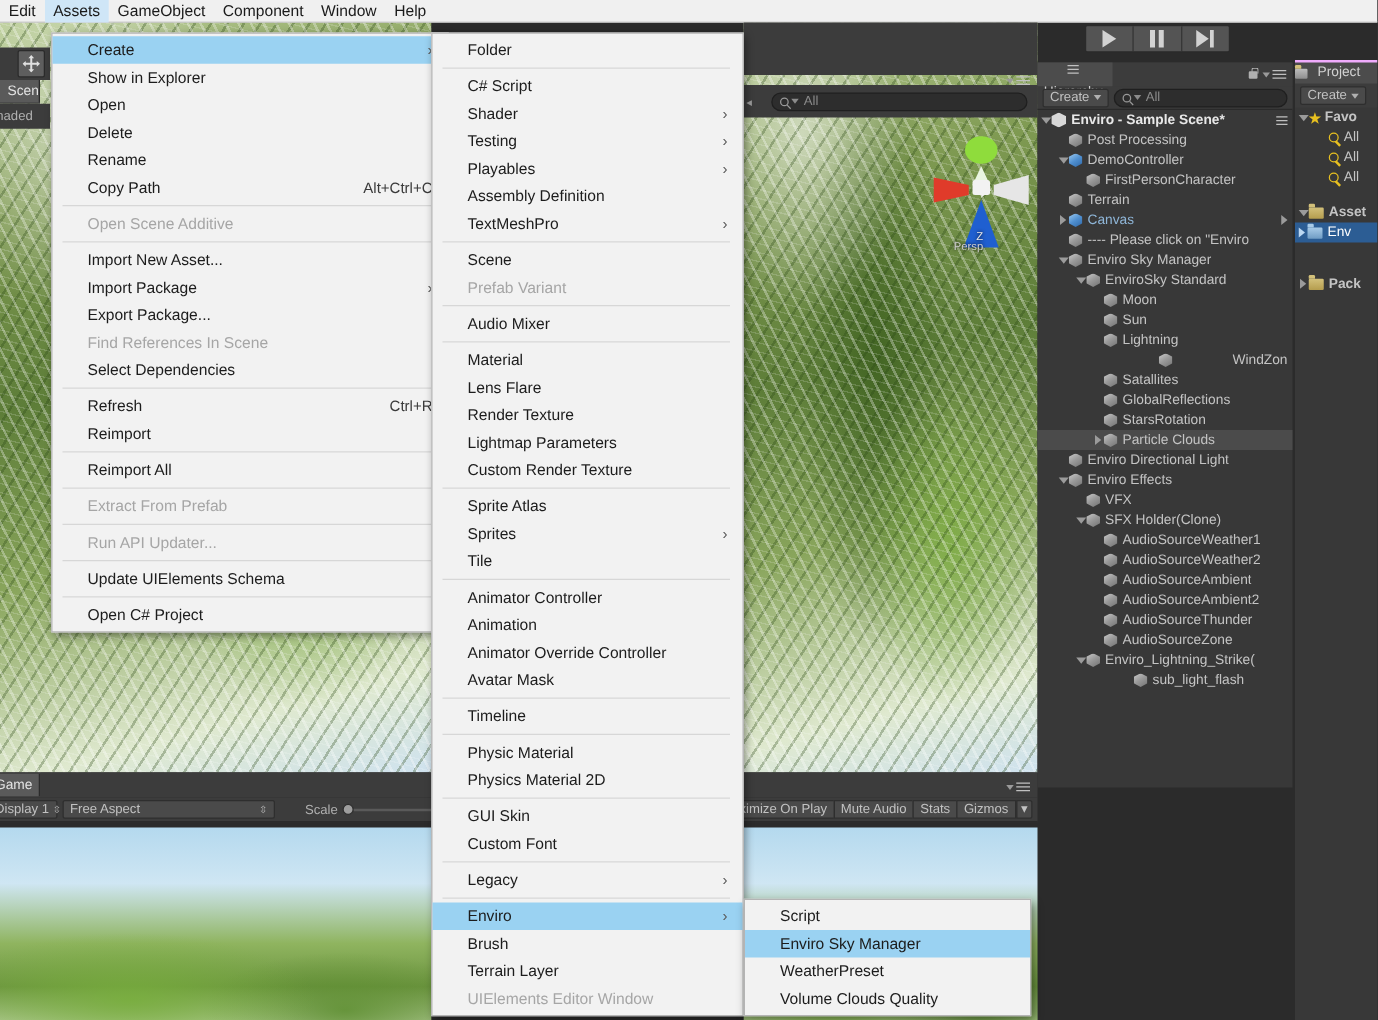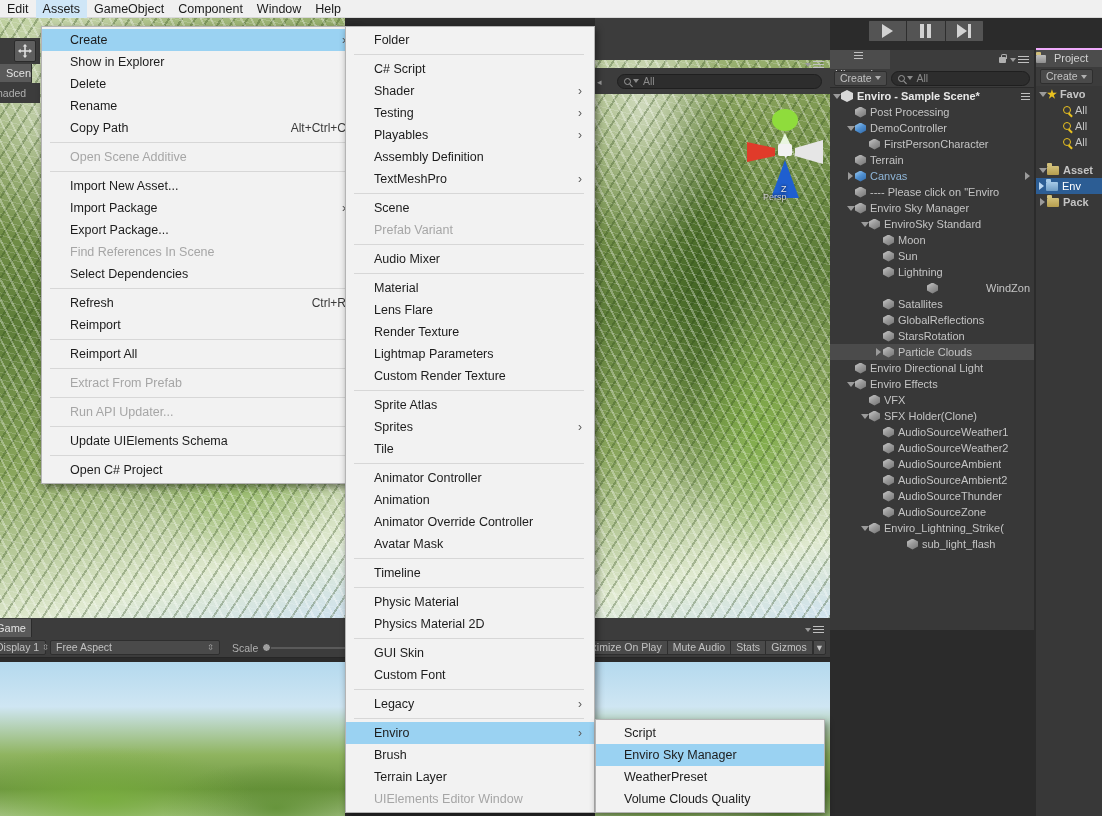--- a/index.html
+++ b/index.html
@@ -305,21 +305,21 @@
   </div>
   <div class="abs toolstrip" style="left:0;top:20px;width:830px;">
     <div class="tbtn tdrop" style="width:56px;margin-left:-14px;justify-content:space-between;">
       <span>Display 1</span>
       <span style="color:#b0b0b0;font-size:8px;">⇳</span>
     </div>
     <div class="tbtn tdrop" style="width:170px;justify-content:space-between;">
       <span>Free Aspect</span>
       <span style="color:#b0b0b0;font-size:8px;">⇳</span>
     </div>
-    <span style="margin-left:8px;">Scale</span>
+    <span style="margin-left:20px;">Scale</span>
     <div class="scale-slider">
       <span class="scale-knob"></span>
       <span class="scale-track"></span>
     </div>
     <div style="margin-left:auto;display:flex;align-items:center;gap:0;">
       <span class="tbtn" style="border-radius:2px 0 0 2px;margin-right:-1px;">Maximize On Play</span>
       <span class="tbtn" style="border-radius:0;margin-right:-1px;">Mute Audio</span>
       <span class="tbtn" style="border-radius:0;margin-right:-1px;">Stats</span>
       <span class="tbtn" style="border-radius:0;">Gizmos</span>
       <span class="tbtn" style="border-radius:0 2px 2px 0;padding:0 3px;">▾</span>
@@ -574,39 +574,42 @@
         <span class="folder"></span>
         <span>Asset</span>
       </div>
       <div class="prow sel" style="padding-left: 1px;">
         <span class="tri">
           <span class="r" style="border-left-color:#bcd8f2"></span>
         </span>
         <span class="folder blue"></span>
         <span>Env</span>
       </div>
-      <div class="prow" style="padding-left: 2px; font-weight: bold;">
+      <div class="prow" style="padding-left: 2px; font-weight: bold; margin-top: 25px;">
         <span class="tri">
           <span class="r" style="border-left-color:#9b9b9b"></span>
         </span>
         <span class="folder"></span>
         <span>Pack</span>
       </div>
     </div>
 </div>
 
 <div class="menu nosel" id="menu-assets">
     <div class="item hl">
       <span>Create</span>
       <span class="sub">›</span>
     </div>
     <div class="item">
       <span>Show in Explorer</span>
     </div>
     <div class="item">
+      <span>Open</span>
+    </div>
+    <div class="item">
       <span>Delete</span>
     </div>
     <div class="item">
       <span>Rename</span>
     </div>
     <div class="item">
       <span>Copy Path</span>
       <span class="shortcut">Alt+Ctrl+C</span>
     </div>
     <div class="sep"></div>

